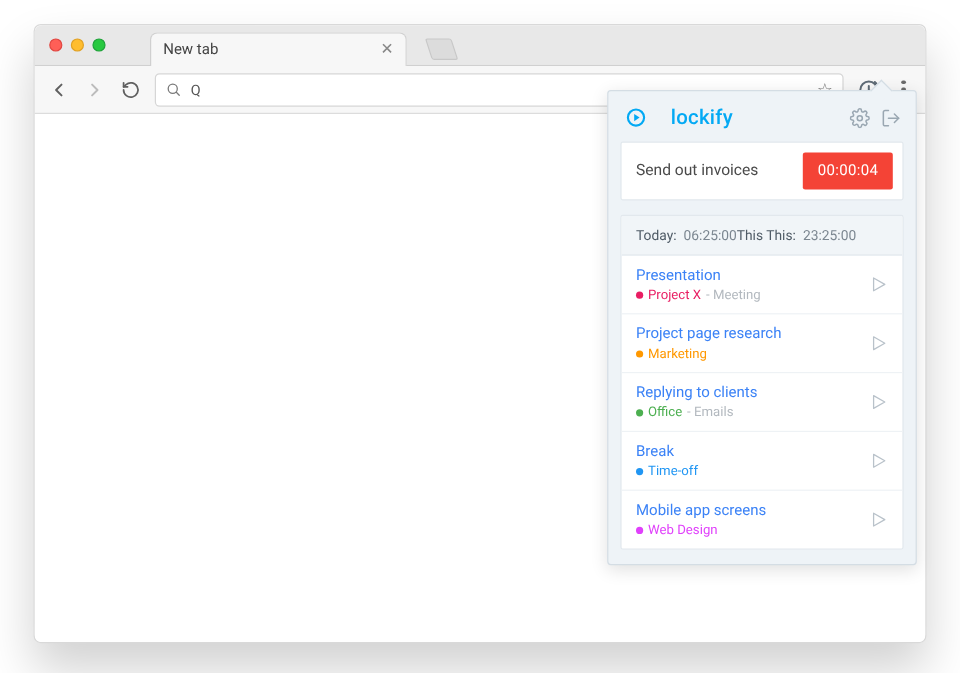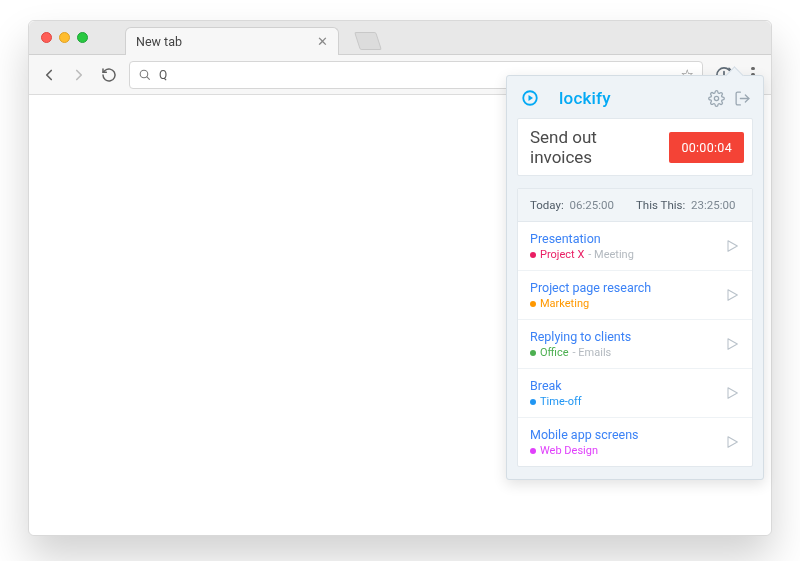--- a/index.html
+++ b/index.html
@@ -57,33 +57,33 @@
   .logo { display:flex; align-items:center; gap:20px; }
   .logo-mark { width:18px; height:18px; }
   .logo-text { font-size:17px; font-weight:500; color:#03a9f4; letter-spacing:0.2px; }
   .pop-head .sp { flex:1; }
   .pop-icn { width:18px; height:18px; color:#9aa7b2; display:flex; align-items:center; justify-content:center; }
 
   .timer-card {
     margin: 0 10px; background:#fff; border:1px solid #e2e8ed; border-radius:2px;
     display:flex; align-items:center; padding:8px 8px 8px 12px; gap:10px;
   }
-  .timer-card .desc { flex:1; font-size:17px; color:#4a4a4a; }
+  .timer-card .desc { flex:1; font-size:13px; color:#4a4a4a; }
   .timer-btn {
     background:#f44336; color:#fff; font-size:12.5px; padding:8px 12px; border-radius:2px;
     font-variant-numeric: tabular-nums; letter-spacing:0.3px;
   }
 
   .list-card {
     margin: 12px 10px 12px 10px; background:#fff; border:1px solid #e2e8ed; border-radius:2px;
     overflow:hidden;
   }
   .stats {
     background:#f1f5f8; padding:9px 12px; font-size:11.5px; color:#6c7a86;
-    display:flex; gap:22px; border-bottom:1px solid #e2e8ed;
+    display:flex; border-bottom:1px solid #e2e8ed;
   }
   .stats .lbl { color:#4f5b66; }
   .stats .val { color:#7c8791; margin-left:3px; }
 
   .entry {
     padding:9px 10px 9px 12px; border-bottom:1px solid #eef2f5;
     display:flex; align-items:center; gap:8px;
   }
   .entry:last-child { border-bottom:none; }
   .entry-main { flex:1; }

